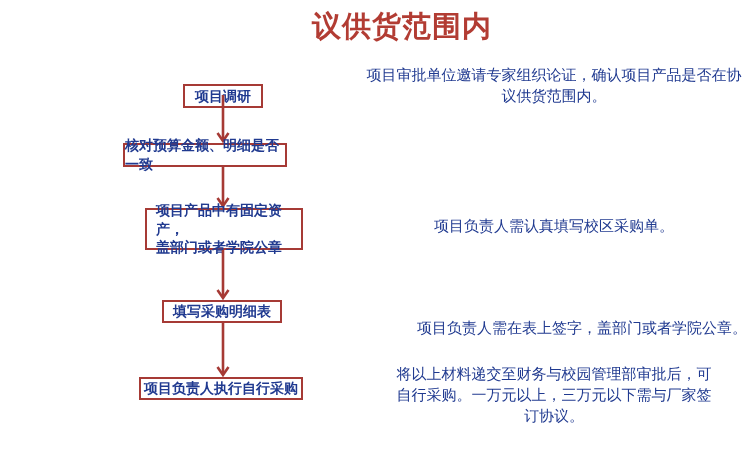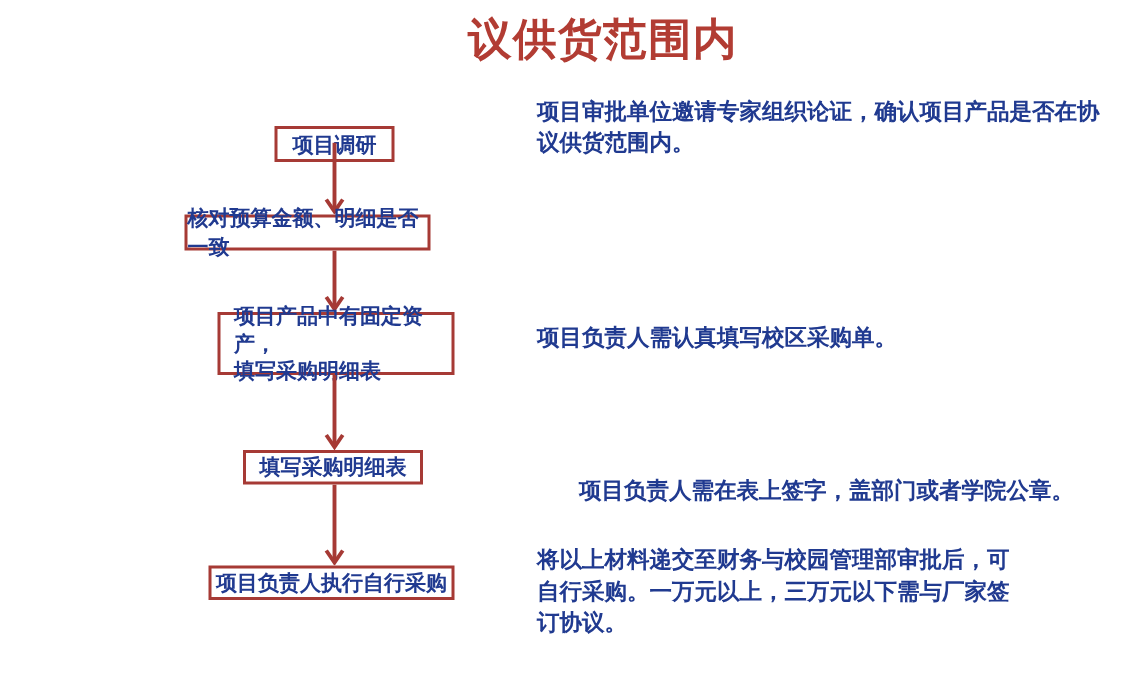--- a/index.html
+++ b/index.html
@@ -47,25 +47,25 @@
   .arrow{position:absolute;left:215px;width:16px;display:block;}
   .arrow line,.arrow polyline{stroke:var(--line-red);stroke-width:2.6;fill:none;}
   .a1{top:95px;}
   .a2{top:167px;}
   .a3{top:250px;}
   .a4{top:323px;}
   .desc{
     position:absolute;
     left:358px;width:392px;
     color:var(--text-blue);
-    font-weight:bold;
+    font-weight:normal;
     font-size:15px;
     line-height:21px;
     white-space:pre-line;
-    text-align:left;
+    text-align:center;
   }
   .d1{top:64px;}
   .d2{top:143px;}
   .d3{top:215px;}
   .d4{top:317px;margin-left:28px;}
   .d5{top:363px;}
 </style>
 </head>
 <body>
 
@@ -81,21 +81,21 @@
   </svg>
 
   <div class="flow-box box2">核对预算金额、明细是否一致</div>
 
   <svg class="arrow a2" width="16" height="41" viewBox="0 0 16 41">
     <line x1="8" y1="0" x2="8" y2="37"></line>
     <polyline points="2.5,31 8,39 13.5,31"></polyline>
   </svg>
 
   <div class="flow-box box3">项目产品中有固定资产，
-填写采购明细表</div>
+盖部门或者学院公章</div>
 
   <svg class="arrow a3" width="16" height="50" viewBox="0 0 16 50">
     <line x1="8" y1="0" x2="8" y2="46"></line>
     <polyline points="2.5,40 8,48 13.5,40"></polyline>
   </svg>
 
   <div class="flow-box box4">填写采购明细表</div>
 
   <svg class="arrow a4" width="16" height="54" viewBox="0 0 16 54">
     <line x1="8" y1="0" x2="8" y2="50"></line>

